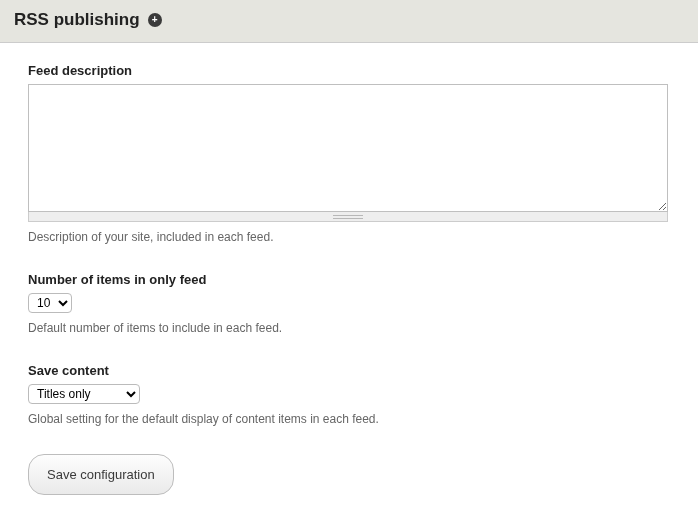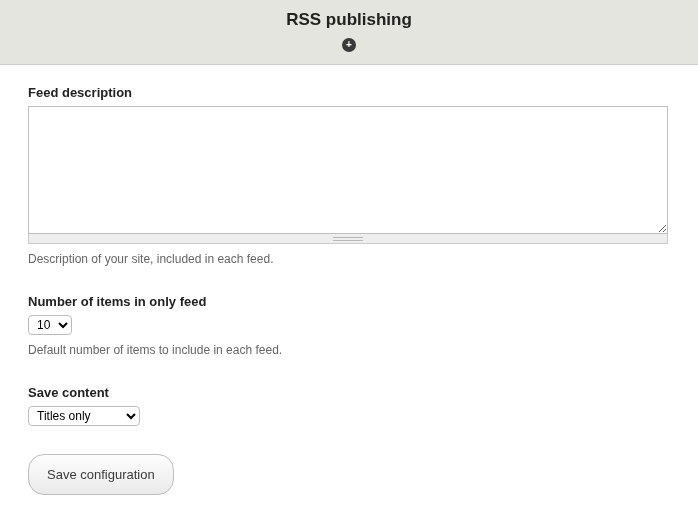--- a/index.html
+++ b/index.html
@@ -10,21 +10,20 @@
     background: #fff;
     width: 698px;
   }
   .header-bar {
     background: #e5e5df;
     border-bottom: 1px solid #ccc;
     padding: 10px 14px 12px 14px;
     display: flex;
     align-items: center;
     gap: 8px;
-    flex-direction: column;
   }
   .header-bar h1 {
     font-size: 17px;
     font-weight: bold;
     color: #222;
   }
   .plus-icon {
     display: inline-flex;
     align-items: center;
     justify-content: center;
@@ -131,19 +130,20 @@
       <option>10</option>
     </select>
     <div class="description">Default number of items to include in each feed.</div>
   </div>
 
   <div class="form-item">
     <label class="field-label">Save content</label>
     <select class="select-med">
       <option>Titles only</option>
     </select>
+    <div class="description">Global setting for the default display of content items in each feed.</div>
   </div>
 
   <div>
     <button type="button" class="save-btn">Save configuration</button>
   </div>
 
 </div>
 
 </body></html>

